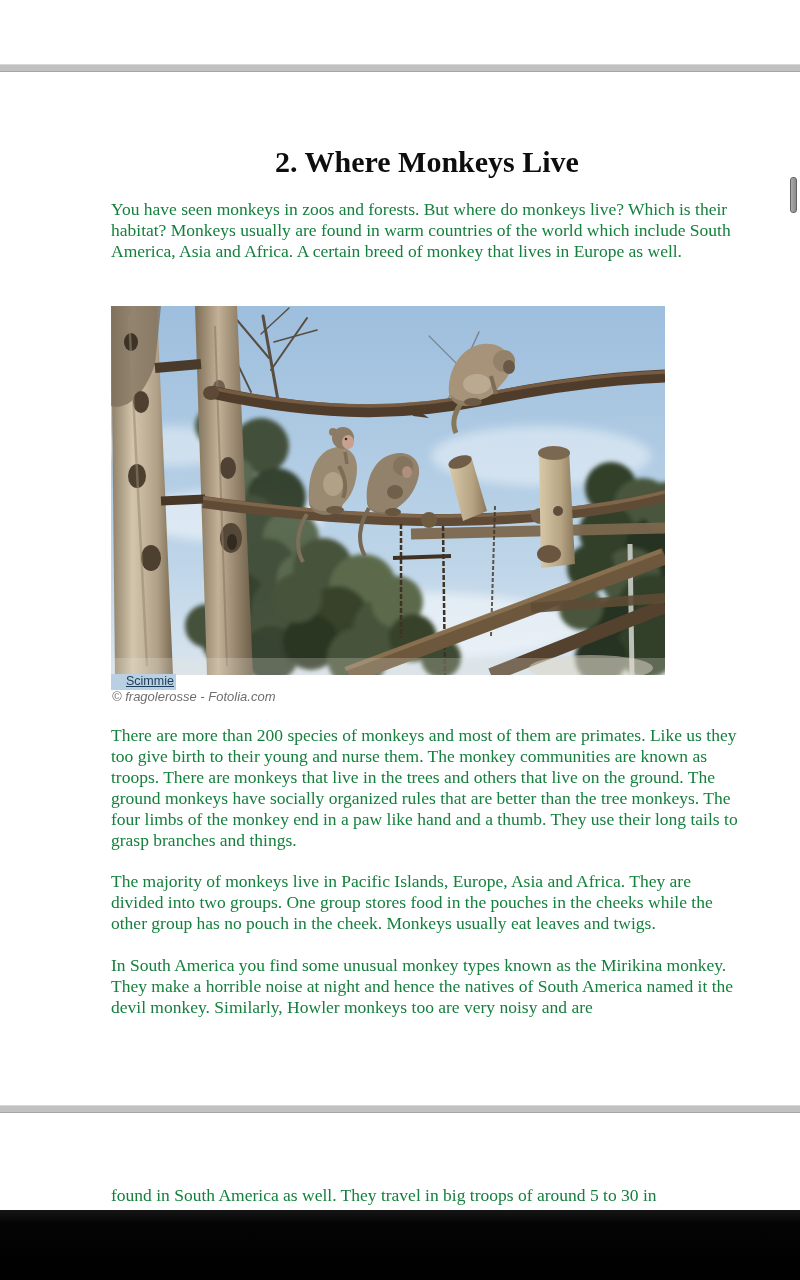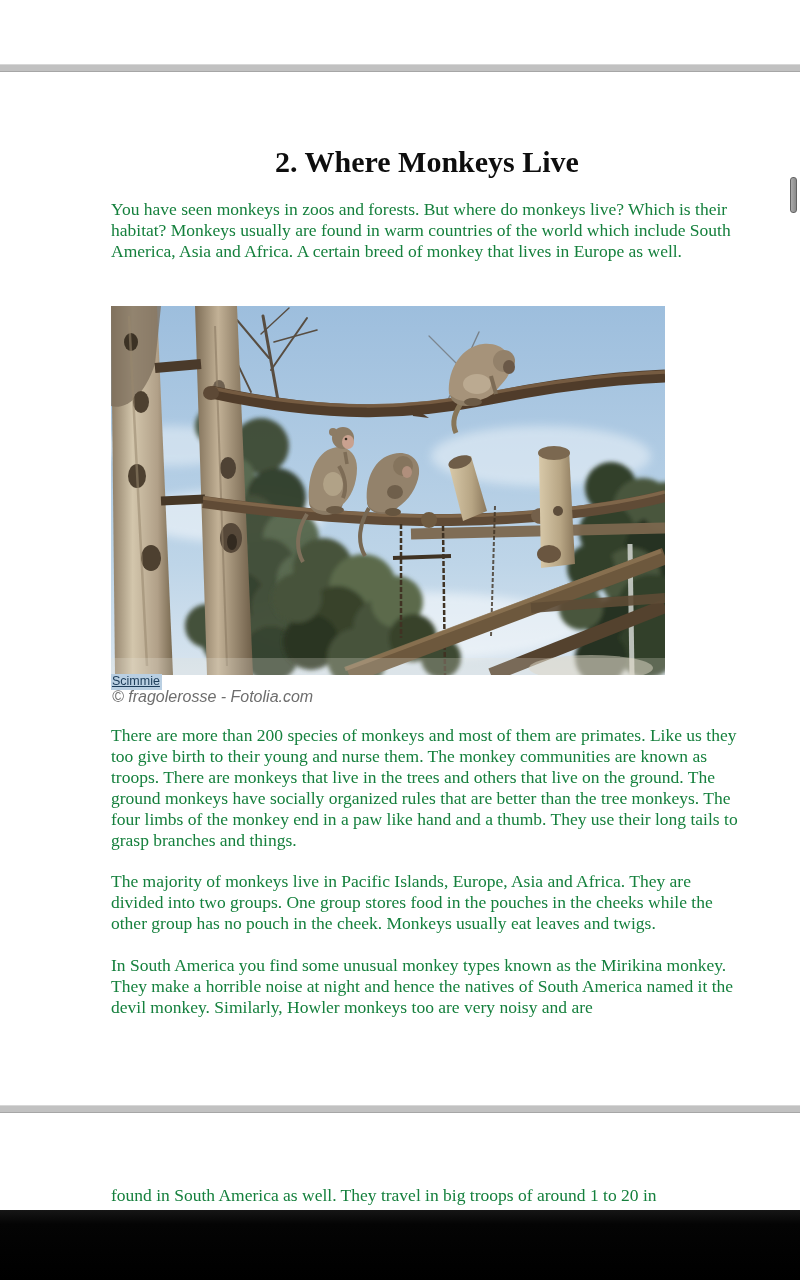--- a/index.html
+++ b/index.html
@@ -32,26 +32,26 @@
   
   .figure{
     position:absolute;top:306px;left:111px;width:554px;height:369px;margin:0;
     background:#a5c3e0;overflow:hidden;
   }
   .figure svg{display:block;}
   .caption-link{
     position:absolute;top:674px;left:111px;
     font-family:"Liberation Sans", sans-serif;font-size:12.5px;line-height:15px;
     color:#1c3c58;text-decoration:underline;
-    background:#b9cfe2;padding:0 2px 1px 1px;cursor:pointer;
+    background:#b9cfe2;padding:0 2px 1px 15px;cursor:pointer;
   }
   .credit{
     position:absolute;top:689px;left:112px;
     font-family:"Liberation Sans", sans-serif;font-style:italic;
-    font-size:16px;line-height:15px;color:#6e6e6e;
+    font-size:13px;line-height:15px;color:#6e6e6e;
   }
 
   
   .scroll-thumb{
     position:absolute;top:177px;right:3px;width:7px;height:36px;
     background:linear-gradient(to right,#ababab,#8b8b8b);
     border:1px solid #636363;border-radius:3px;box-sizing:border-box;
   }
 
   
@@ -264,21 +264,21 @@
   <a class="caption-link" style="top:602px" href="#">Scimmie</a>
   <div class="credit" style="top:617px">© fragolerosse - Fotolia.com</div>
 
   <p class="para" style="top:653px">There are more than 200 species of monkeys and most of them are primates. Like us they too give birth to their young and nurse them. The monkey communities are known as troops. There are monkeys that live in the trees and others that live on the ground. The ground monkeys have socially organized rules that are better than the tree monkeys. The four limbs of the monkey end in a paw like hand and a thumb. They use their long tails to grasp branches and things.</p>
   <p class="para" style="top:883px">In South America you find some unusual monkey types known as the Mirikina monkey. They make a horrible noise at night and hence the natives of South America named it the devil monkey. Similarly, Howler monkeys too are very noisy and are</p>
   <p class="para" style="top:799px">The majority of monkeys live in Pacific Islands, Europe, Asia and Africa. They are divided into two groups. One group stores food in the pouches in the cheeks while the other group has no pouch in the cheek. Monkeys usually eat leaves and twigs.</p>
 </div>
 
 <div class="divider divider-bottom"></div>
 
-<p class="para next-preview">found in South America as well. They travel in big troops of around 1 to 20 in</p>
+<p class="para next-preview">found in South America as well. They travel in big troops of around 5 to 30 in</p>
 
 <div class="scroll-thumb"></div>
 
 <div class="navbar">
   
   
   
   
 </div>
 

